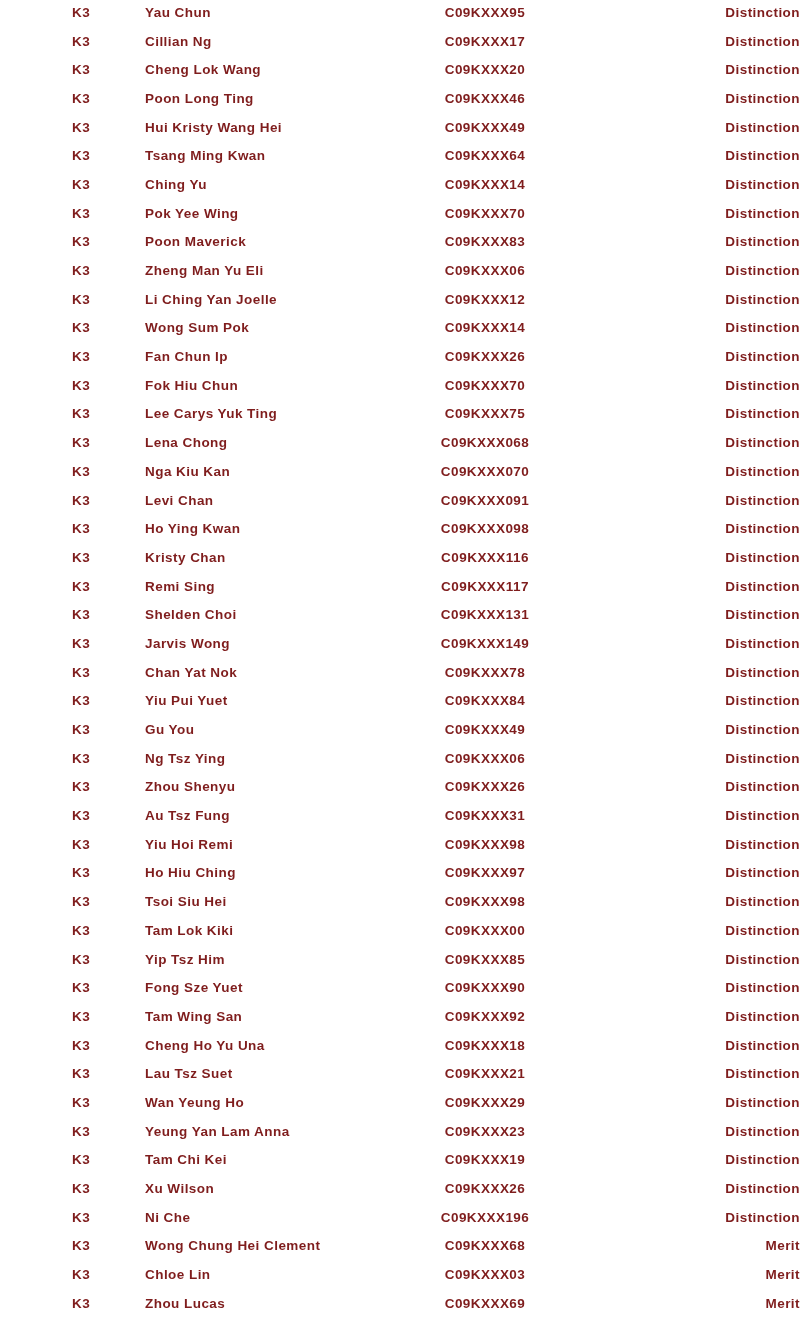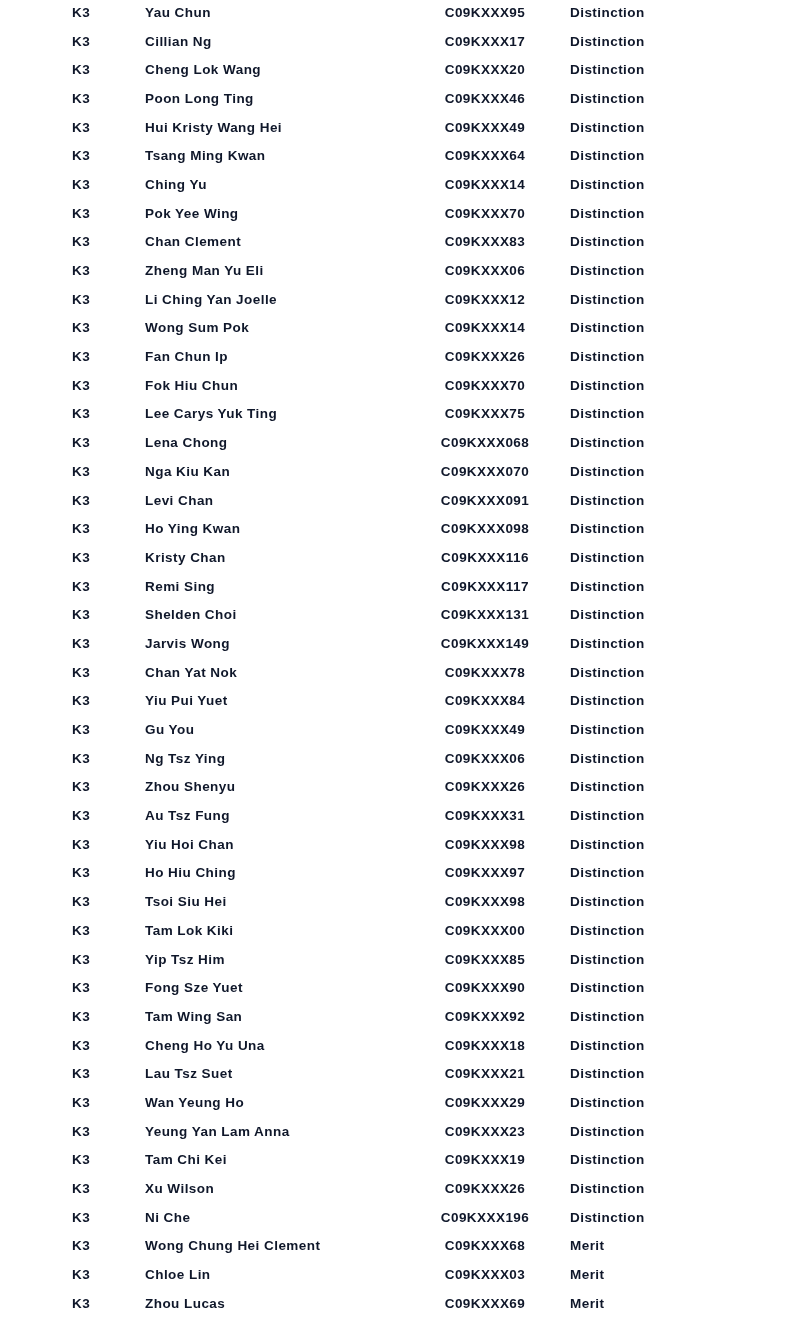--- a/index.html
+++ b/index.html
@@ -8,21 +8,21 @@
     background: #ffffff;
   }
   .page {
     position: relative;
     width: 800px;
     height: 1320px;
     background: #ffffff;
     overflow: hidden;
     font-family: "Liberation Sans", "DejaVu Sans", sans-serif;
     font-weight: 700;
-    color: #0f172a;
+    color: #7f1d1d;
   }
   .results-list {
     position: absolute;
     top: -2px;
     left: 0;
     right: 0;
   }
   .row {
     display: flex;
     align-items: center;
@@ -40,20 +40,21 @@
     width: 255px;
     flex: 0 0 auto;
   }
   .cell-code {
     width: 170px;
     flex: 0 0 auto;
     text-align: center;
   }
   .cell-result {
     flex: 1 1 auto;
+    text-align: right;
   }
 </style>
 </head>
 <body>
 
 <div class="page">
   <div class="results-list">
   <div class="row">
     <span class="cell-grade">K3</span>
     <span class="cell-name">Yau Chun</span>
@@ -105,21 +106,21 @@
 
   <div class="row">
     <span class="cell-grade">K3</span>
     <span class="cell-name">Pok Yee Wing</span>
     <span class="cell-code">C09KXXX70</span>
     <span class="cell-result">Distinction</span>
   </div>
 
   <div class="row">
     <span class="cell-grade">K3</span>
-    <span class="cell-name">Chan Clement</span>
+    <span class="cell-name">Poon Maverick</span>
     <span class="cell-code">C09KXXX83</span>
     <span class="cell-result">Distinction</span>
   </div>
 
   <div class="row">
     <span class="cell-grade">K3</span>
     <span class="cell-name">Zheng Man Yu Eli</span>
     <span class="cell-code">C09KXXX06</span>
     <span class="cell-result">Distinction</span>
   </div>
@@ -252,21 +253,21 @@
 
   <div class="row">
     <span class="cell-grade">K3</span>
     <span class="cell-name">Au Tsz Fung</span>
     <span class="cell-code">C09KXXX31</span>
     <span class="cell-result">Distinction</span>
   </div>
 
   <div class="row">
     <span class="cell-grade">K3</span>
-    <span class="cell-name">Yiu Hoi Chan</span>
+    <span class="cell-name">Yiu Hoi Remi</span>
     <span class="cell-code">C09KXXX98</span>
     <span class="cell-result">Distinction</span>
   </div>
 
   <div class="row">
     <span class="cell-grade">K3</span>
     <span class="cell-name">Ho Hiu Ching</span>
     <span class="cell-code">C09KXXX97</span>
     <span class="cell-result">Distinction</span>
   </div>

